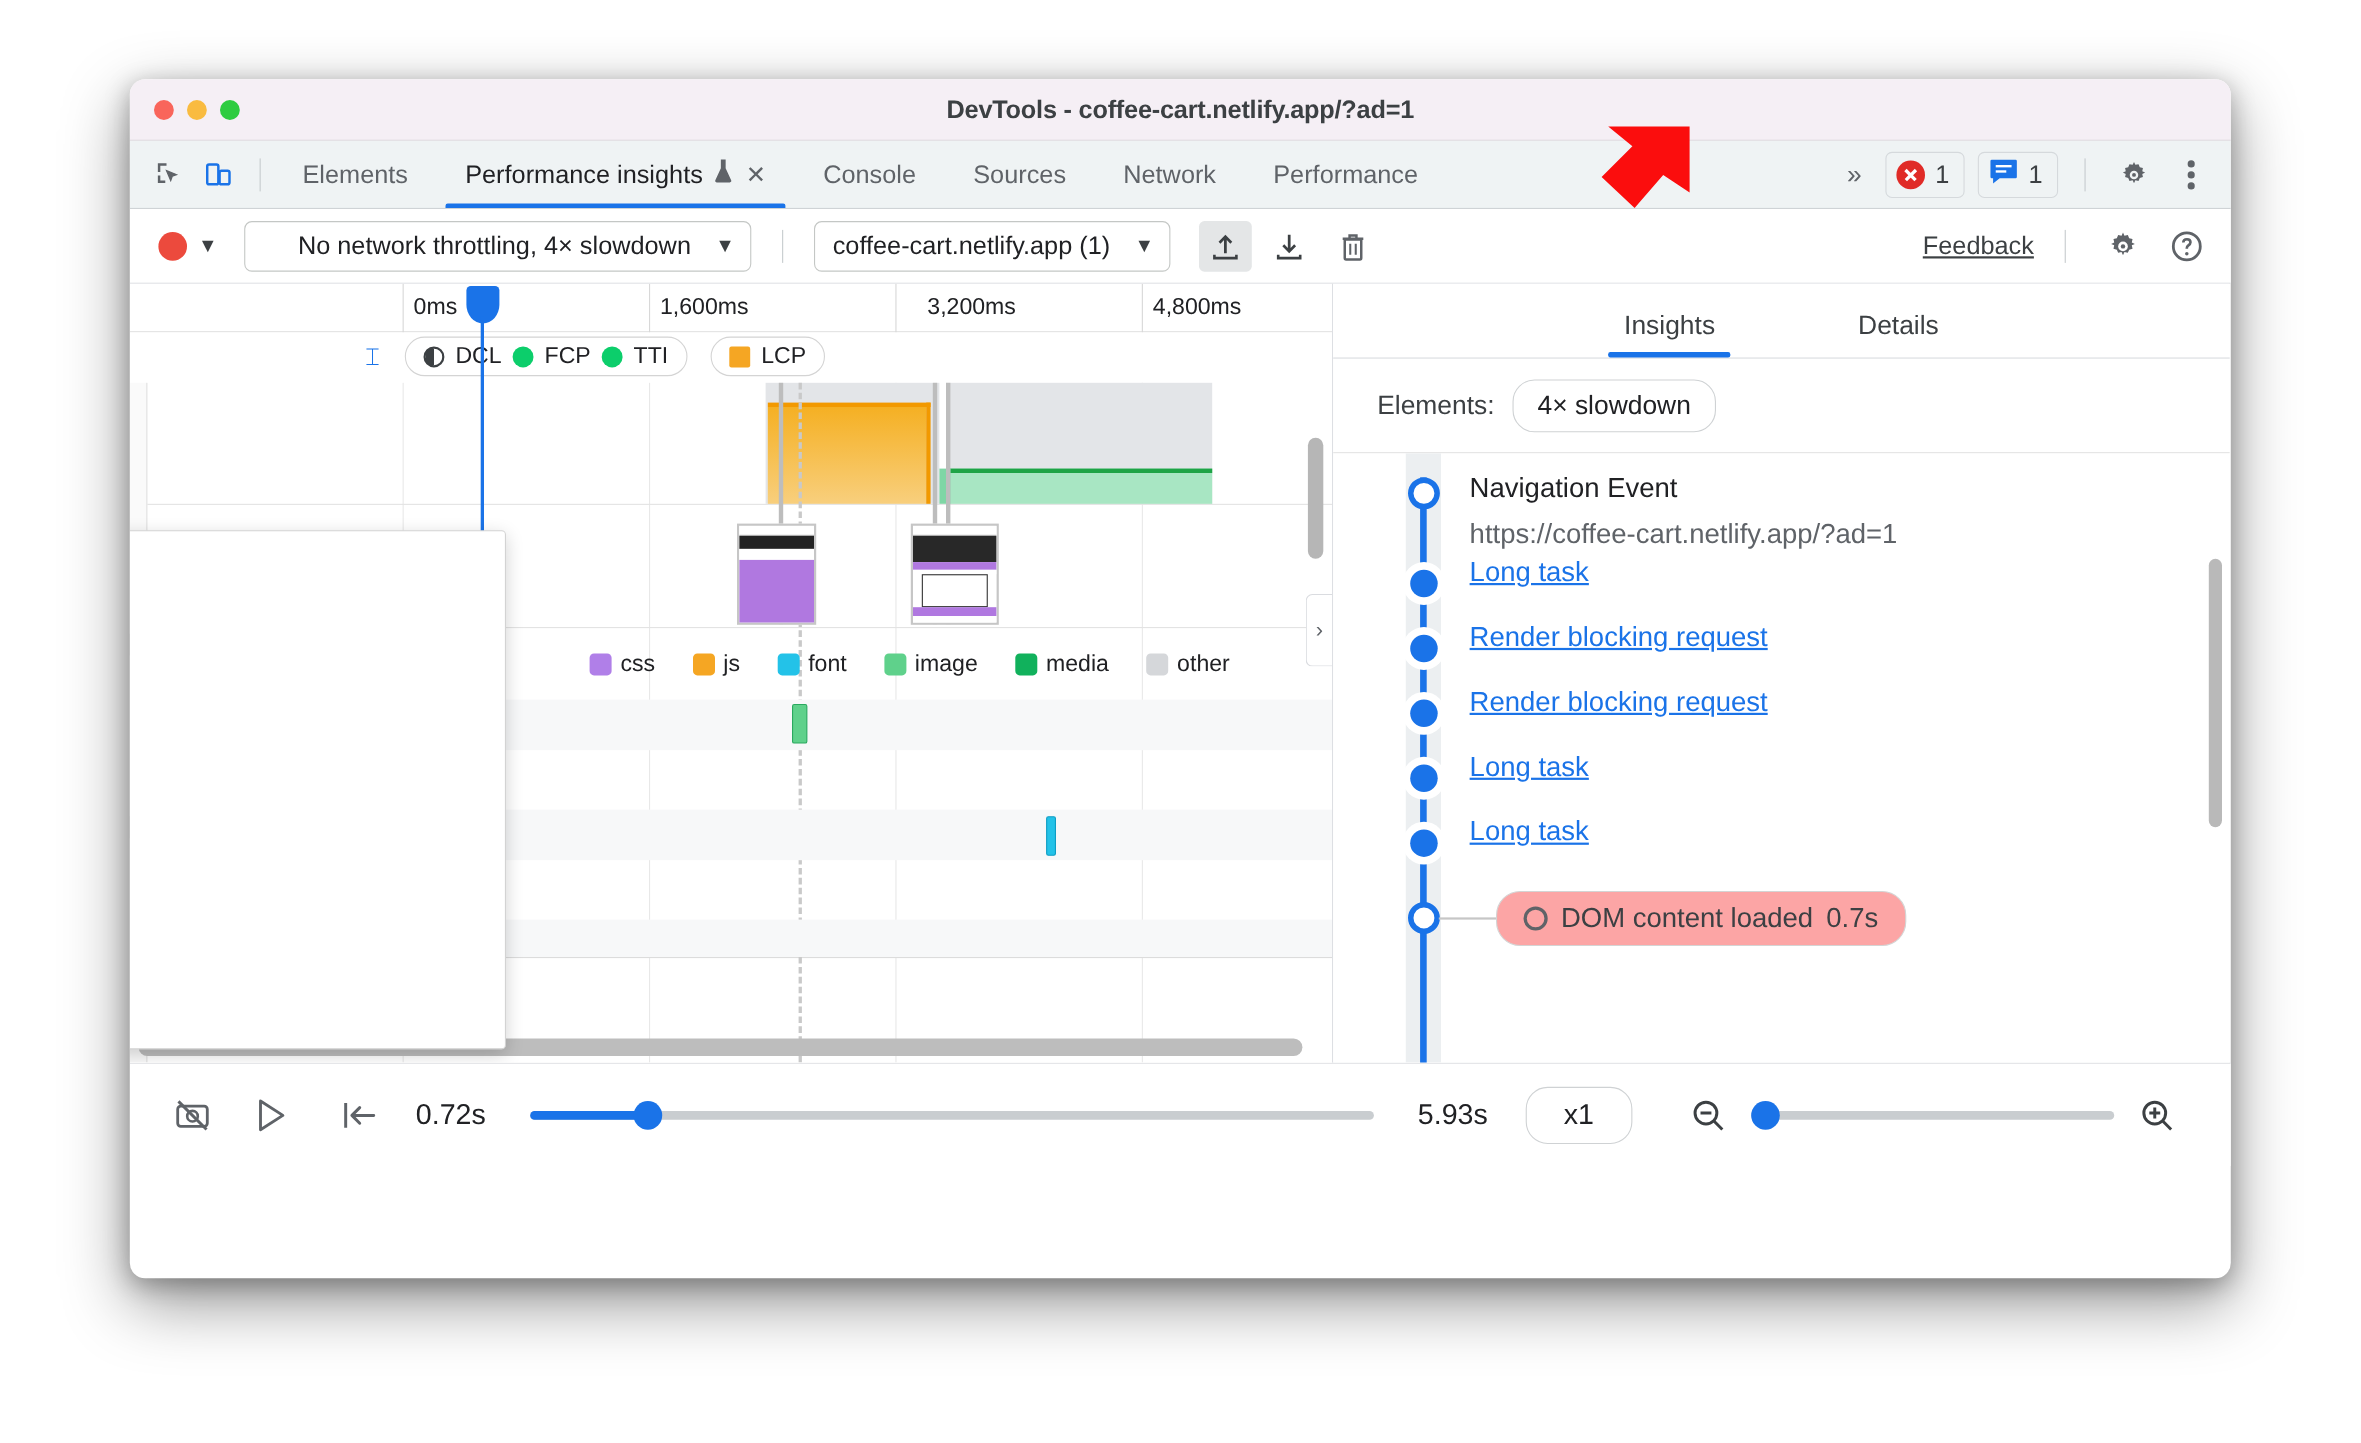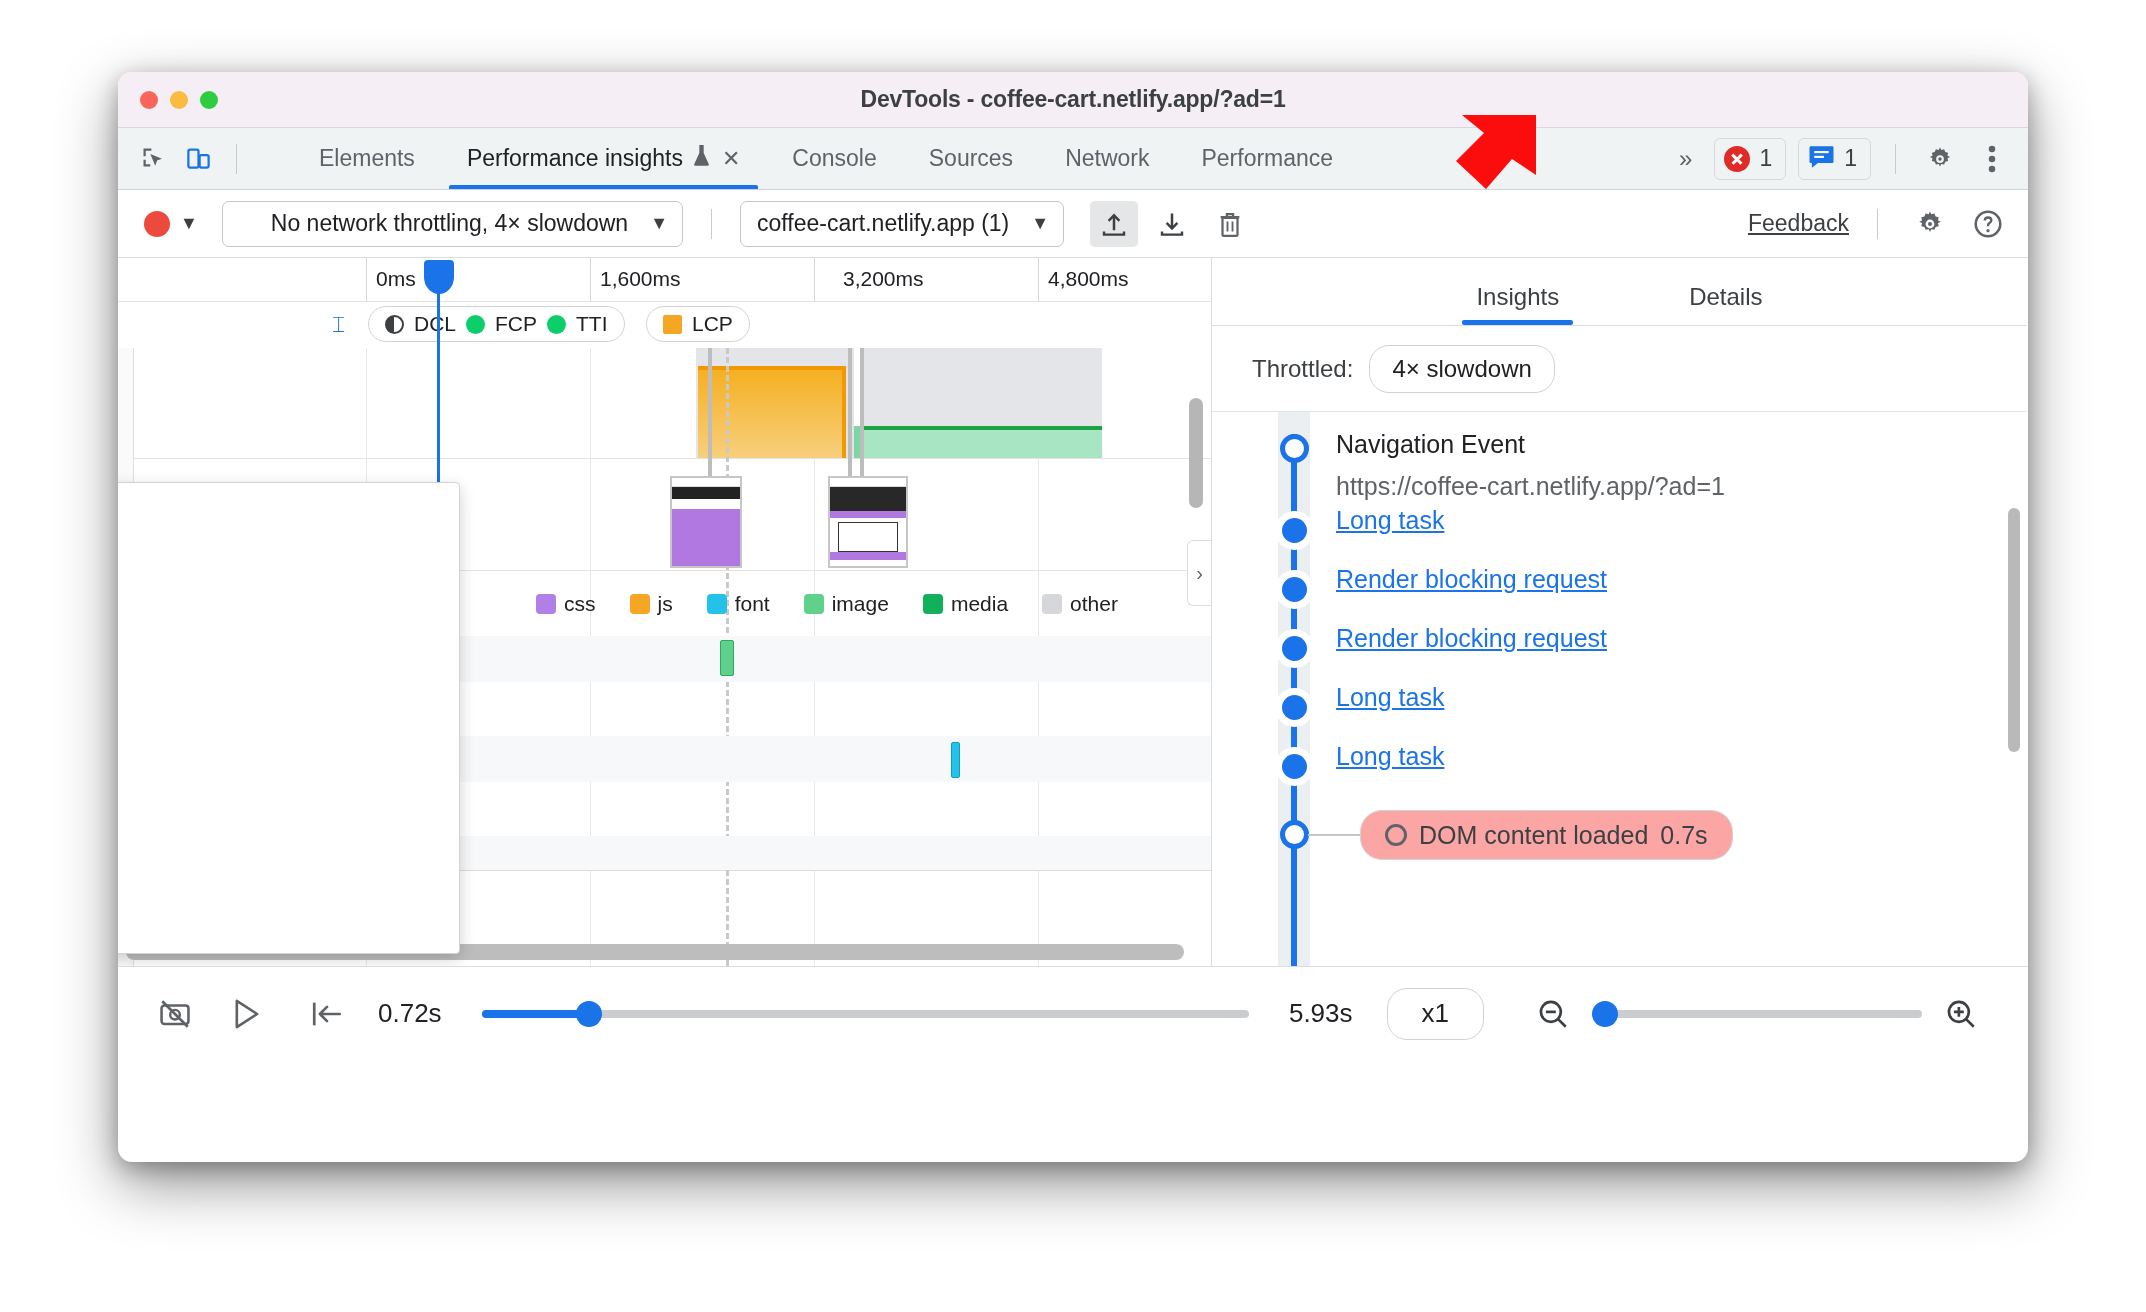--- a/index.html
+++ b/index.html
@@ -37,21 +37,20 @@
     font-size: 23px; font-weight: bold; color: #3c4043;
     letter-spacing: -0.2px;
   }
   
   #tabstrip {
     height: 62px;
     background: #eff3f4;
     border-bottom: 1px solid #cfd3d6;
     display: flex; align-items: center;
     position: relative;
-    gap: 44px;
   }
   .tool-icons { display: flex; align-items: center; gap: 6px; padding-left: 14px; }
   .tool-btn {
     width: 40px; height: 40px; display: flex; align-items: center; justify-content: center;
     border-radius: 5px;
   }
   .vsep { width: 1px; height: 30px; background: #c6cbce; margin: 0 12px; }
   .tabs { display: flex; align-items: center; height: 100%; }
   .tab {
     height: 100%;
@@ -508,21 +507,21 @@
       <div id="sidebar-tabs">
         <div class="sb-tab active">
           <span>Insights</span>
         </div>
         <div class="sb-tab">
           <span>Details</span>
         </div>
       </div>
 
       <div id="throttle-row">
-        <span class="lbl">Throttled:</span>
+        <span class="lbl">Elements:</span>
         <span class="chip">4× slowdown</span>
       </div>
 
       <div id="insight-list">
         <div class="rail"></div>
         <div class="rail-line" style="top:22px;height:542px;"></div>
 
         <div class="node-hollow" style="top:22px;"></div>
         <div class="ins-title" style="top:18px;">Navigation Event</div>
         <div class="ins-sub" style="top:60px;">https://coffee-cart.netlify.app/?ad=1</div>

